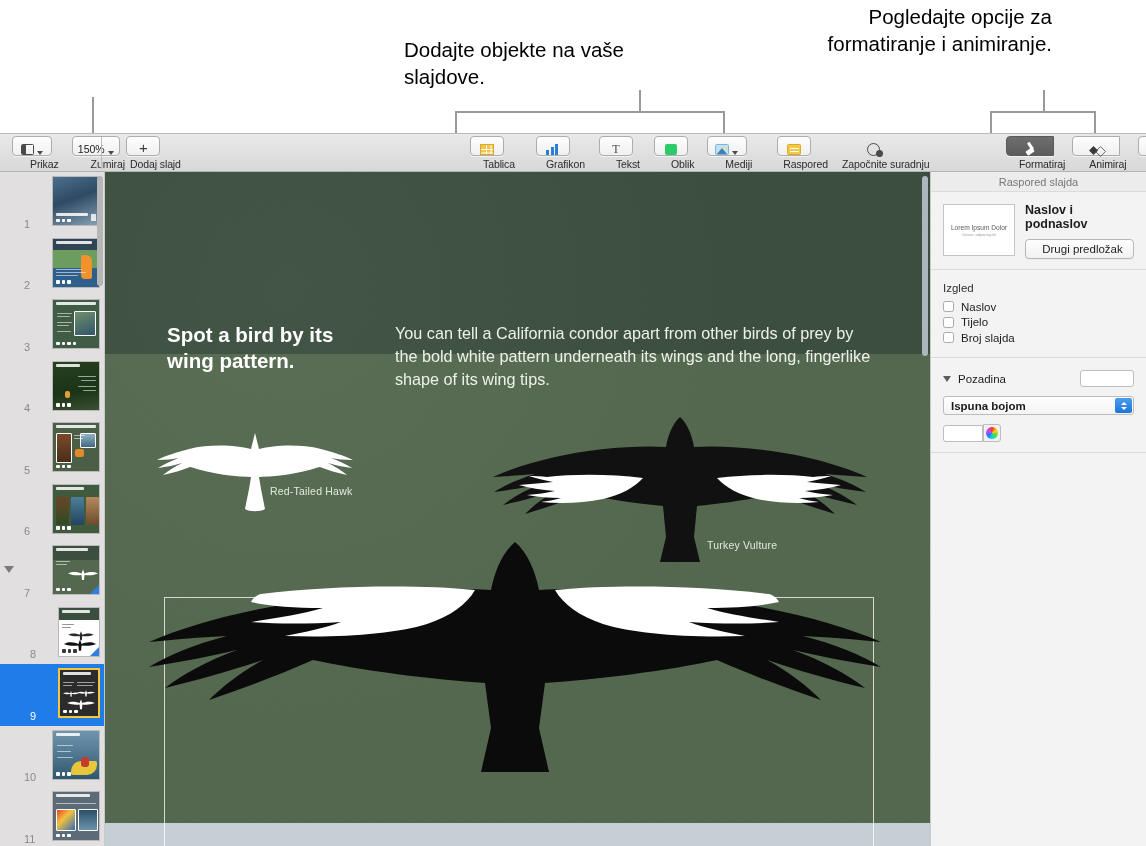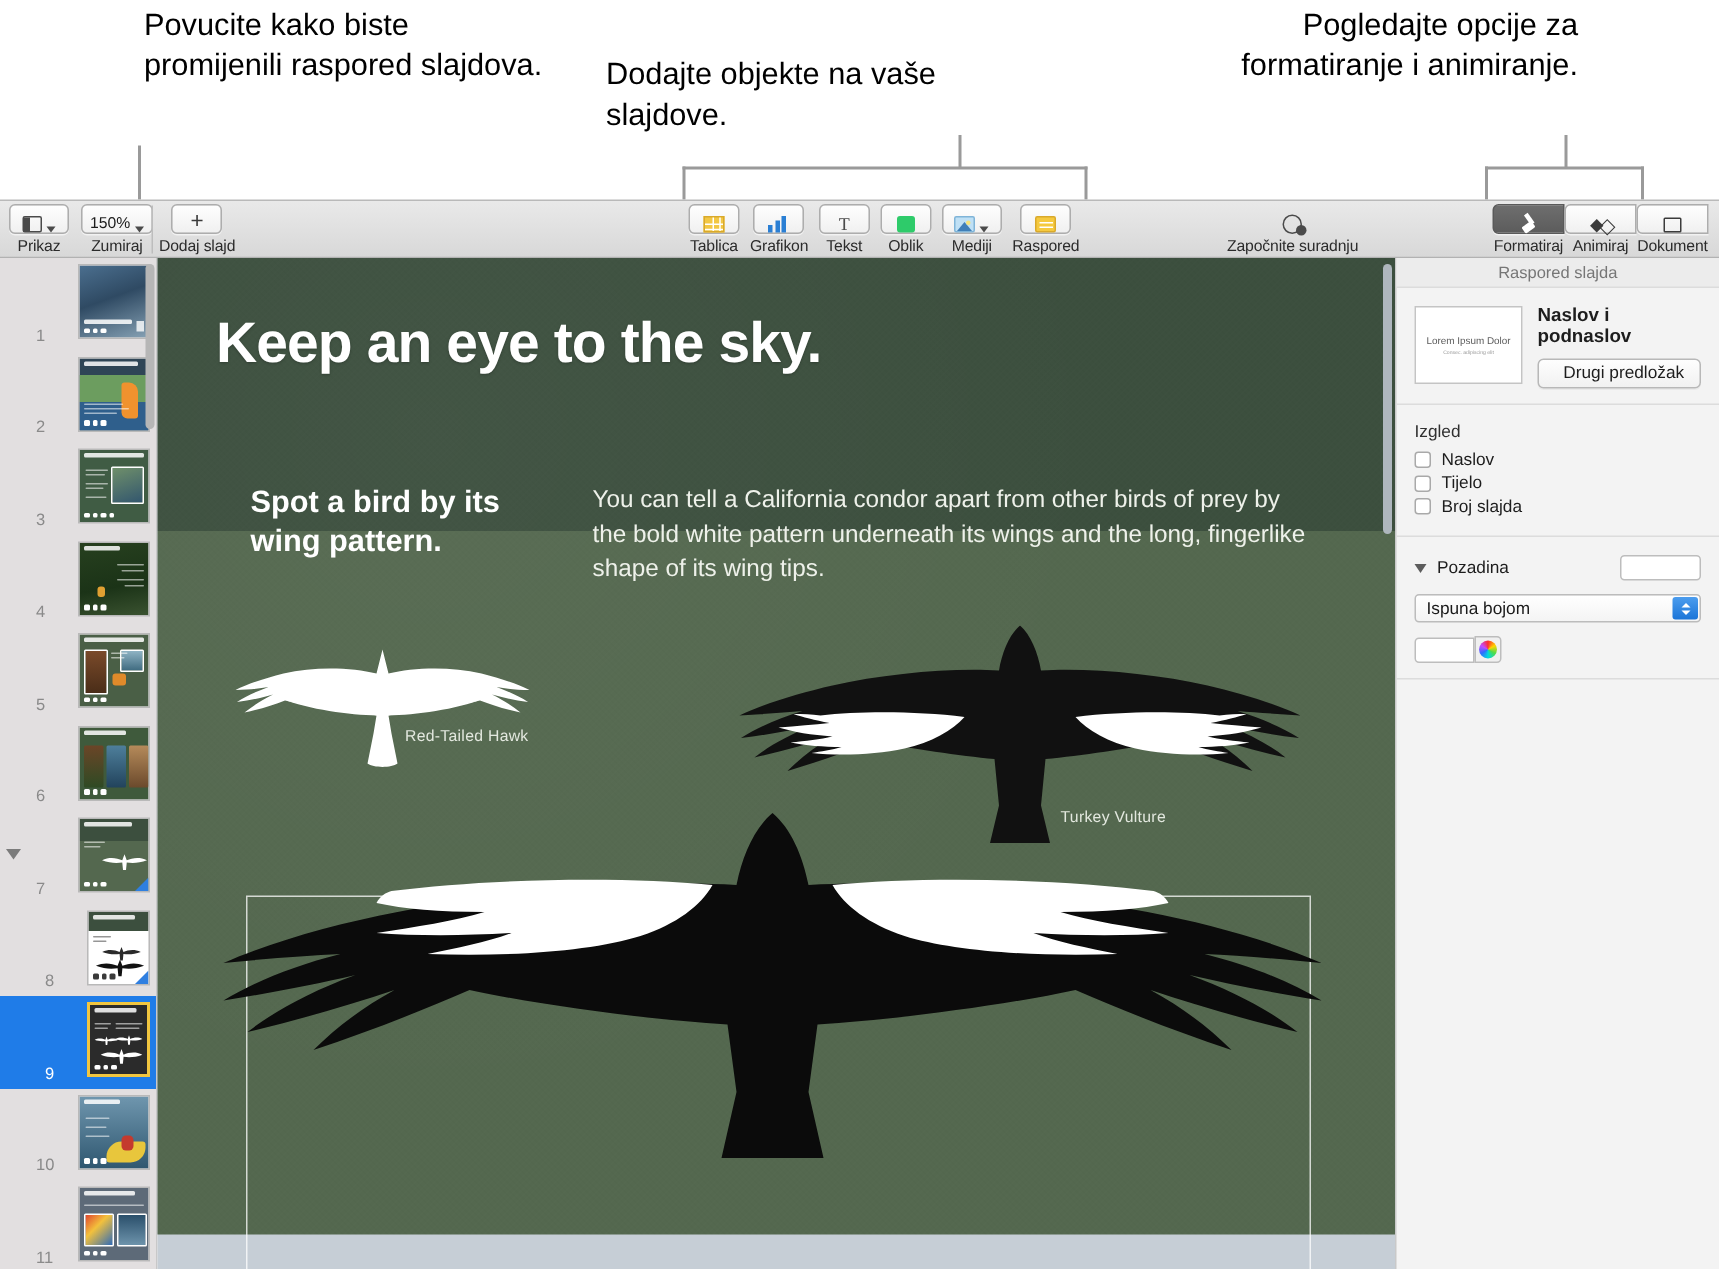--- a/index.html
+++ b/index.html
@@ -41,21 +41,21 @@
     border-bottom: 1px solid #b2b2b2; }
   .tb-group { position: absolute; top: 2px; display: flex; align-items: flex-start; }
   .tb-item { display: flex; flex-direction: column; align-items: center; width: auto; }
   .tb-btn {
     height: 20px; min-width: 34px; border: 1px solid #adadad; border-radius: 4px;
     background: linear-gradient(to bottom,#fefefe,#f0f0f0);
     display: flex; align-items: flex-end; justify-content: center; gap: 3px;
     padding: 0 5px; box-shadow: 0 1px 0 rgba(255,255,255,.6);
   }
   .tb-btn.flat { border: none; background: transparent; box-shadow: none; }
-  .tb-label { font-size: 10.5px; color: #2b2b2b; margin-top: 2px; white-space: nowrap; letter-spacing: -0.1px;}
+  .tb-label { font-size: 10.5px; color: #2b2b2b; margin-top: 2px; white-space: nowrap; letter-spacing: -0.1px; margin-left: 24px;}
   .tb-zoom-txt { font-size: 10.5px; color: #1c1c1c; }
   .chev { width: 0; height: 0; border-left: 3.2px solid transparent; border-right: 3.2px solid transparent;
           border-top: 4px solid #4a4a4a; }
   .seg { display:flex; }
   .seg .tb-btn { border-radius: 0; border-left-width: 0; }
   .seg .tb-btn:first-child { border-radius: 4px 0 0 4px; border-left-width: 1px; }
   .seg .tb-btn:last-child { border-radius: 0 4px 4px 0; }
   .tb-btn.active { background: linear-gradient(to bottom,#6e6e6e,#5c5c5c); border-color:#5a5a5a; }
 
   .tb-sep { position:absolute; top:3px; width:1px; height:32px; background:#bdbdbd; }
@@ -155,42 +155,41 @@
   .chk { width:11px;height:11px;border:1px solid #a9a9a9;border-radius:2.5px;background:#fff; }
   .chk-lbl { font-size:11.5px; color:#1d1d1d; }
   .disc-row { display:flex; align-items:center; justify-content:space-between; }
   .disc-left { display:flex; align-items:center; gap:7px; }
   .disc-tri { width:0;height:0;border-left:4.5px solid transparent;border-right:4.5px solid transparent;border-top:6px solid #5c5c5c;}
   .disc-lbl { font-size:11.5px; color:#1d1d1d; }
   .sm-field { width:54px; height:17px; border:1px solid #bdbdbd; border-radius:3px; background:#fff;}
   .select {
     position:relative; height:19px; border:1px solid #bcbcbc; border-radius:3px;
     background:linear-gradient(to bottom,#fff,#f4f4f4); display:flex; align-items:center;
-    padding:0 24px 0 7px; font-size:11.5px; color:#1a1a1a; margin-top:9px;
+    padding:0 24px 0 7px; font-size:11.5px; color:#1a1a1a; margin-top:9px;font-weight:bold;
   }
   .select .spin { position:absolute; right:1px; top:1px; width:17px; height:15px; border-radius:2px;
     background:linear-gradient(to bottom,#4c9dee,#1b75d8); display:flex; flex-direction:column;
     align-items:center; justify-content:center; gap:2px; }
   .select .spin i { width:0;height:0;border-left:3px solid transparent;border-right:3px solid transparent; display:block;}
   .select .spin i.up { border-bottom:3.5px solid #fff; }
   .select .spin i.dn { border-top:3.5px solid #fff; }
   .color-row { display:flex; align-items:center; margin-top:9px; }
   .color-well { width:40px; height:17px; border:1px solid #bdbdbd; border-radius:3px 0 0 3px; background:#fff; }
   .color-wheel { width:18px; height:18px; border:1px solid #bdbdbd; border-radius:0 3px 3px 0;
     background:#f0f0f0; display:flex; align-items:center; justify-content:center; }
   .wheel { width:12px; height:12px; border-radius:50%;
     background: conic-gradient(#ff2d2d,#ffd400,#4cdc4c,#00d8e0,#2f6bff,#c34cff,#ff2d2d); }
   .full-btn { margin: 14px 10px 0 10px; }
 </style>
 </head>
 <body>
 
 <div id="root">
 
-  <div class="callout" id="callout-layout">Povucite kako biste promijenili raspored slajdova.</div>
   <div class="callout" id="callout-objects">Dodajte objekte na vaše slajdove.</div>
   <div class="callout" id="callout-format">Pogledajte opcije za formatiranje i animiranje.</div>
 
   <div class="leader" id="lead-layout-v"></div>
   <div class="leader" id="lead-obj-v"></div>
   <div class="leader" id="lead-obj-h"></div>
   <div class="leader" id="lead-obj-l"></div>
   <div class="leader" id="lead-obj-r"></div>
   <div class="leader" id="lead-fmt-v"></div>
   <div class="leader" id="lead-fmt-h"></div>
@@ -519,21 +518,20 @@
           </div>
         </div>
 
         <div class="nav-scroll"></div>
         <div class="nav-divider"></div>
       </div>
 
       <div id="canvasArea">
         <div id="slide">
 
-          <div class="slide-title">Keep an eye to the sky.</div>
           <div class="slide-sub">Spot a bird by its wing pattern.</div>
           <div class="slide-body">You can tell a California condor apart from other birds of prey by the bold white pattern underneath its wings and the long, fingerlike shape of its wing tips.</div>
 
           <svg class="bird" style="left:50px;top:255px;" width="200" height="90" viewBox="0 0 200 90">
             <g fill="#ffffff">
               <path d="M100 6 L96 22 C80 18,55 17,34 22 C22 25,10 29,2 33 C11 33,18 32,24 31 C16 34,9 37,3 41 C12 40,20 38,27 36 C19 40,13 44,8 48 C18 46,27 43,35 40 C44 42,60 45,78 47 C86 48,92 49,96 50 L94 62 L90 82 C94 85,106 85,110 82 L106 62 L104 50 C108 49,114 48,122 47 C140 45,156 42,165 40 C173 43,182 46,192 48 C187 44,181 40,173 36 C180 38,188 40,197 41 C191 37,184 34,176 31 C182 32,189 33,198 33 C190 29,178 25,166 22 C145 17,120 18,104 22 Z"></path>
               <path d="M36 40 C56 47,82 50,100 50 C118 50,144 47,164 40 C144 44,120 46,100 46 C80 46,56 44,36 40 Z" fill="#ffffff"></path>
             </g>
           </svg>
           <div class="bird-label" style="left:165px;top:313px;">Red-Tailed Hawk</div>

